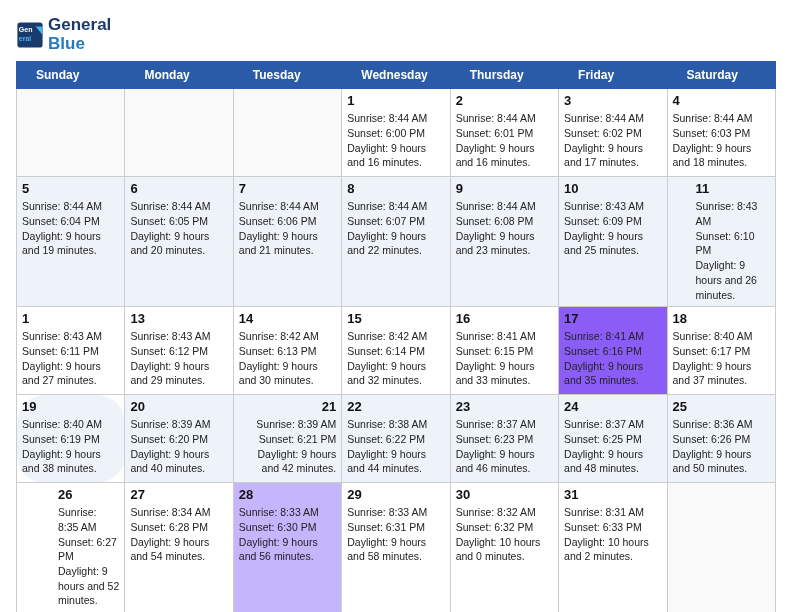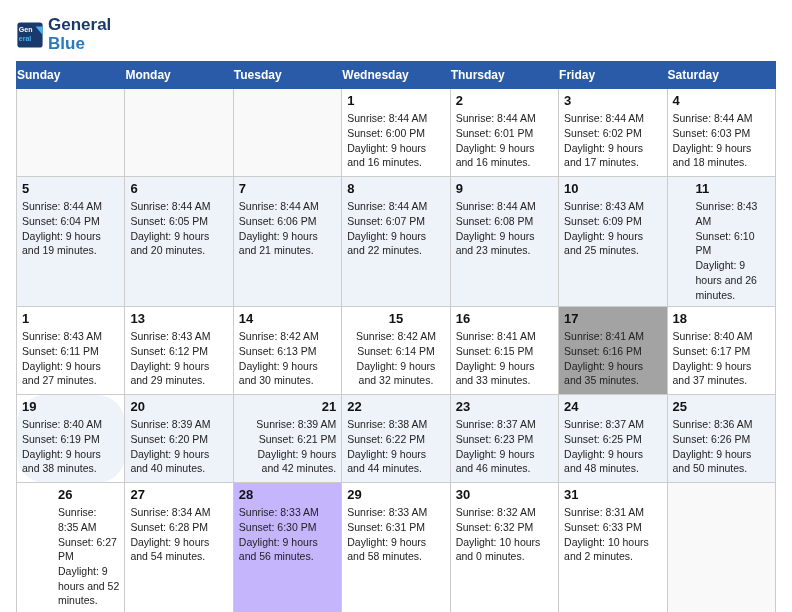--- a/index.html
+++ b/index.html
@@ -39,21 +39,21 @@
     }
     .calendar {
       width: 100%;
       border-collapse: collapse;
       font-size: 11px;
     }
     .calendar th {
       background: #2a5ba8;
       color: #fff;
       text-align: left;
-      padding: 6px 0;
+      padding: 6px 19px;
       font-size: 12px;
       font-weight: bold;
       border: 1px solid #2a5ba8;
     }
     .calendar td {
       border: 1px solid #ccc;
       vertical-align: top;
       padding: 4px 5px;
       width: calc(100% / 7);
       height: 88px;
@@ -171,29 +171,29 @@
           <div class="day-info">Sunrise: 8:43 AM<br>Sunset: 6:11 PM<br>Daylight: 9 hours and 27 minutes.</div>
         </td>
         <td style="background: rgb(255, 255, 255);">
           <div class="day-num">13</div>
           <div class="day-info">Sunrise: 8:43 AM<br>Sunset: 6:12 PM<br>Daylight: 9 hours and 29 minutes.</div>
         </td>
         <td style="background: rgb(255, 255, 255);">
           <div class="day-num">14</div>
           <div class="day-info">Sunrise: 8:42 AM<br>Sunset: 6:13 PM<br>Daylight: 9 hours and 30 minutes.</div>
         </td>
-        <td style="background: rgb(255, 255, 255); text-align: center;">
+        <td style="background: rgb(255, 255, 255);">
           <div class="day-num">15</div>
           <div class="day-info">Sunrise: 8:42 AM<br>Sunset: 6:14 PM<br>Daylight: 9 hours and 32 minutes.</div>
         </td>
         <td style="background: rgb(255, 255, 255); border-radius: 28px;">
           <div class="day-num">16</div>
           <div class="day-info">Sunrise: 8:41 AM<br>Sunset: 6:15 PM<br>Daylight: 9 hours and 33 minutes.</div>
         </td>
-        <td style="background: #a3a3a3;">
+        <td style="background: #8b5cf6;">
           <div class="day-num">17</div>
           <div class="day-info">Sunrise: 8:41 AM<br>Sunset: 6:16 PM<br>Daylight: 9 hours and 35 minutes.</div>
         </td>
         <td style="background: rgb(255, 255, 255);">
           <div class="day-num">18</div>
           <div class="day-info">Sunrise: 8:40 AM<br>Sunset: 6:17 PM<br>Daylight: 9 hours and 37 minutes.</div>
         </td>
       </tr>
       <tr class="week-row">
         <td style="background: rgb(238, 242, 249); border-radius: 28px;">

